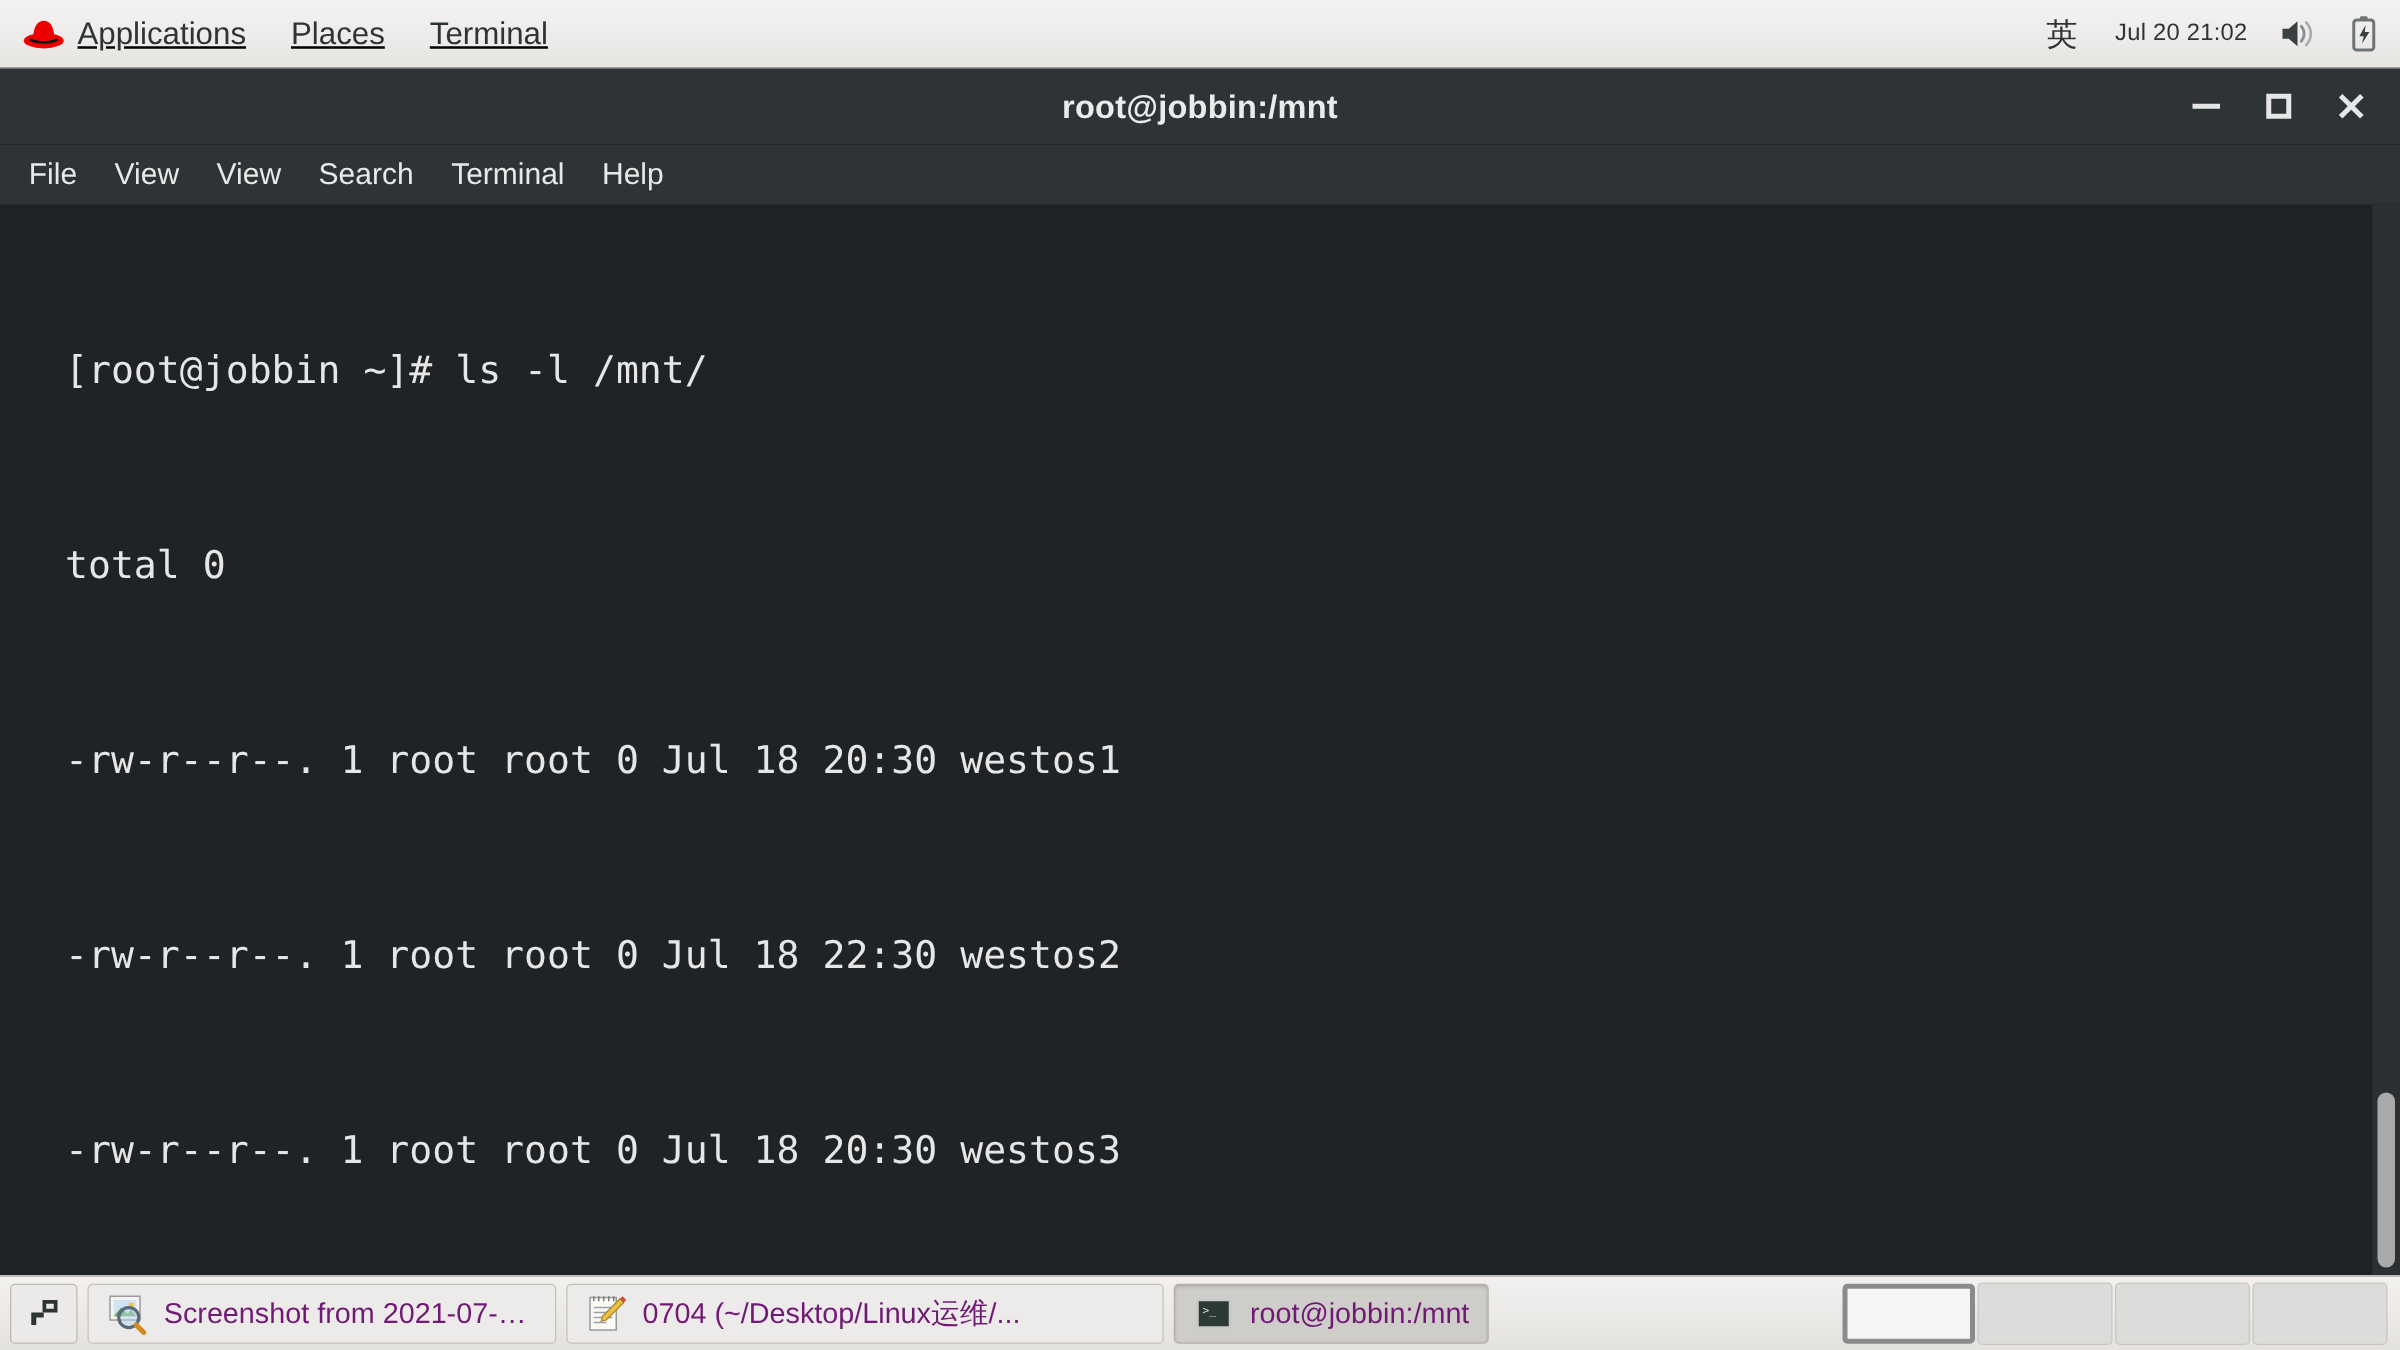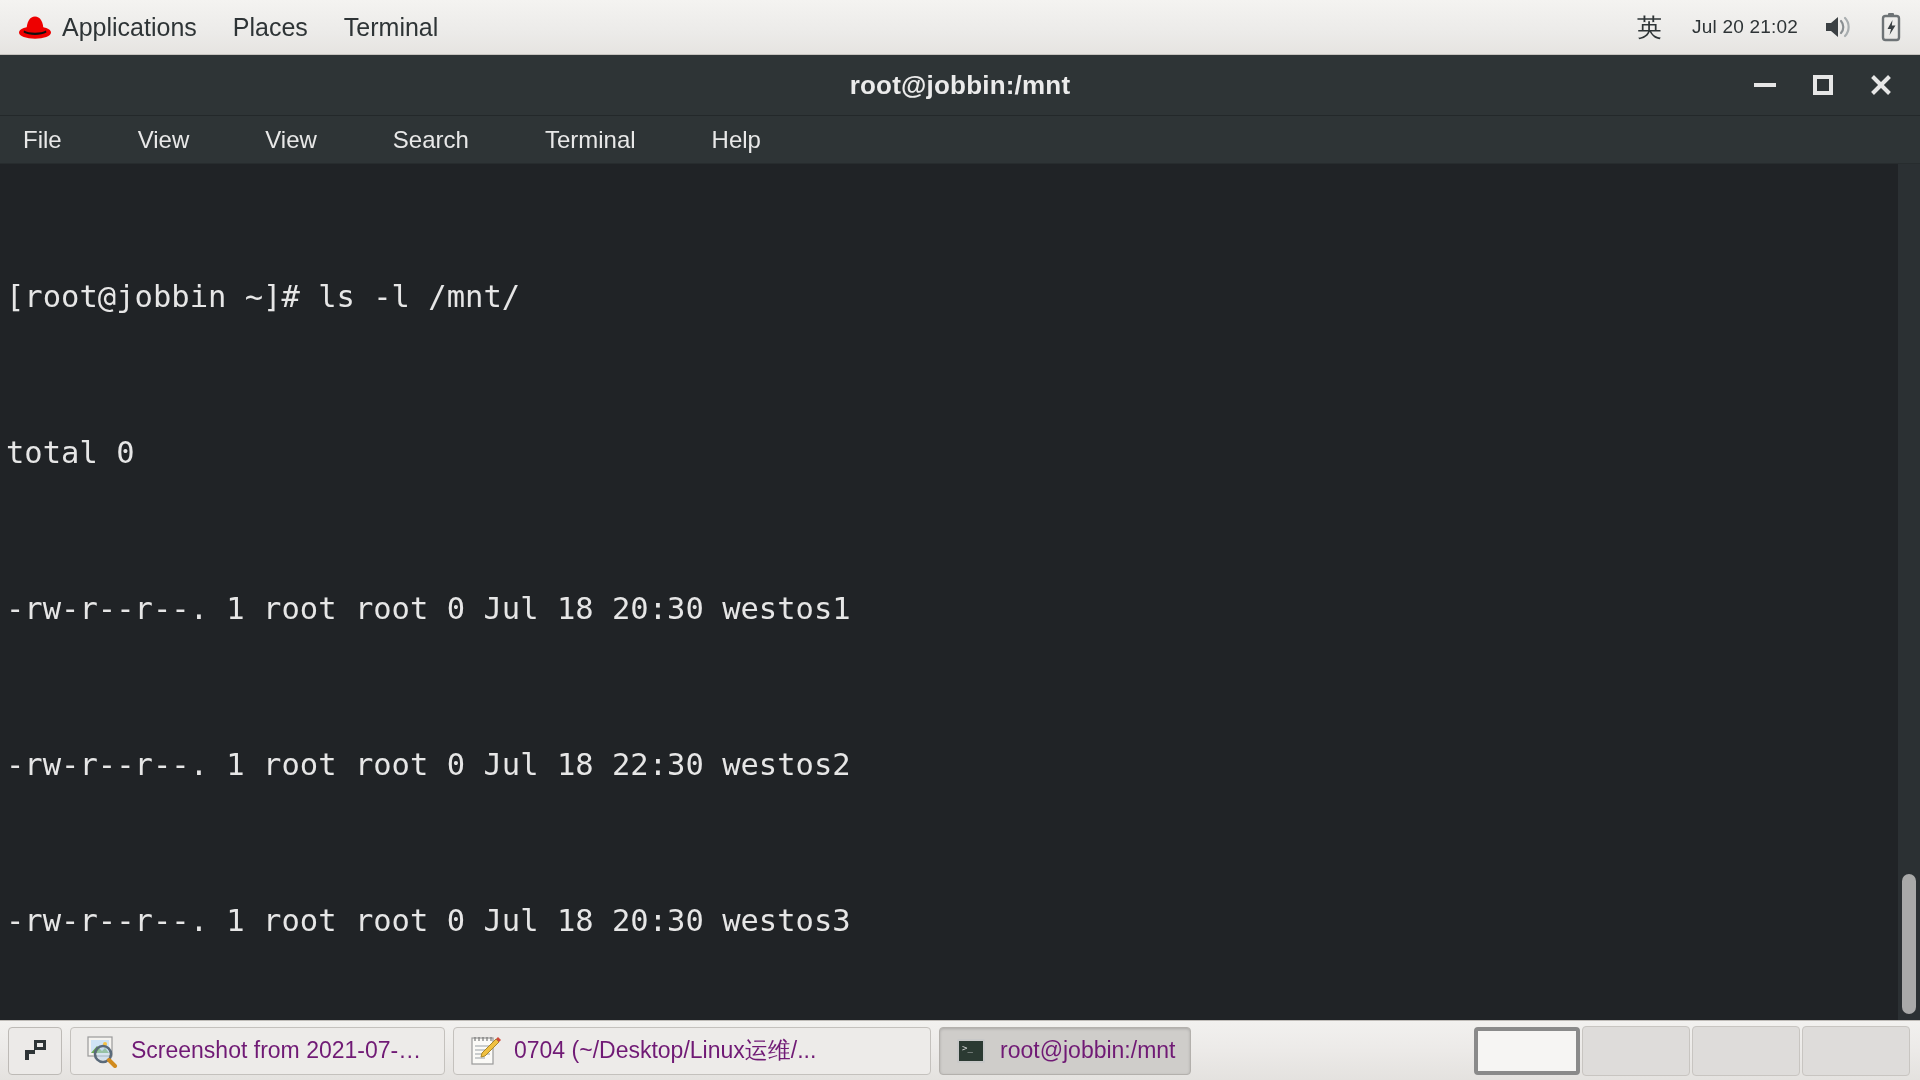--- a/index.html
+++ b/index.html
@@ -16,21 +16,21 @@
 
   
   #top-panel {
     position: absolute; top: 0; left: 0;
     width: 1920px; height: 55px;
     background: linear-gradient(to bottom, #f4f3f1 0%, #ecebe9 60%, #e6e4e1 100%);
     border-bottom: 1px solid #c6c3bf;
     display: flex; align-items: center;
     box-sizing: border-box;
   }
-  .panel-left { display: flex; align-items: center; height: 100%; }
+  .panel-left { display: flex; align-items: center; height: 100%; text-decoration: underline; }
   .panel-right {
     margin-left: auto; display: flex; align-items: center;
     height: 100%; padding-right: 18px; gap: 26px;
   }
   .panel-item {
     display: flex; align-items: center; gap: 10px;
     height: 100%;
     padding: 0 18px;
     font-size: 25px; color: #2e3436;
     cursor: default;
@@ -75,34 +75,34 @@
   }
   .ctl-close::before { transform: rotate(45deg); }
   .ctl-close::after  { transform: rotate(-45deg); }
 
   #menubar {
     height: 47px;
     background: #2e3436;
     display: flex; align-items: center;
     padding-left: 8px;
     border-bottom: 1px solid #272c2e;
-    gap: 46px;
   }
   .menu-item {
     font-size: 24px; color: #e8e8e8;
     padding: 6px 15px; cursor: default;
     border-radius: 3px;
   }
 
   
   #terminal-body {
     position: relative;
     height: 857px;
     background: #202326;
     overflow: hidden;
+    margin-left: 46px;
   }
   #term-text {
     position: absolute;
     top: 3px; left: 0;
     padding: 0 6px;
     font-family: "DejaVu Sans Mono", "Liberation Mono", monospace;
     font-size: 30.5px;
     line-height: 52px;
     color: #e6e6e6;
     white-space: pre;

